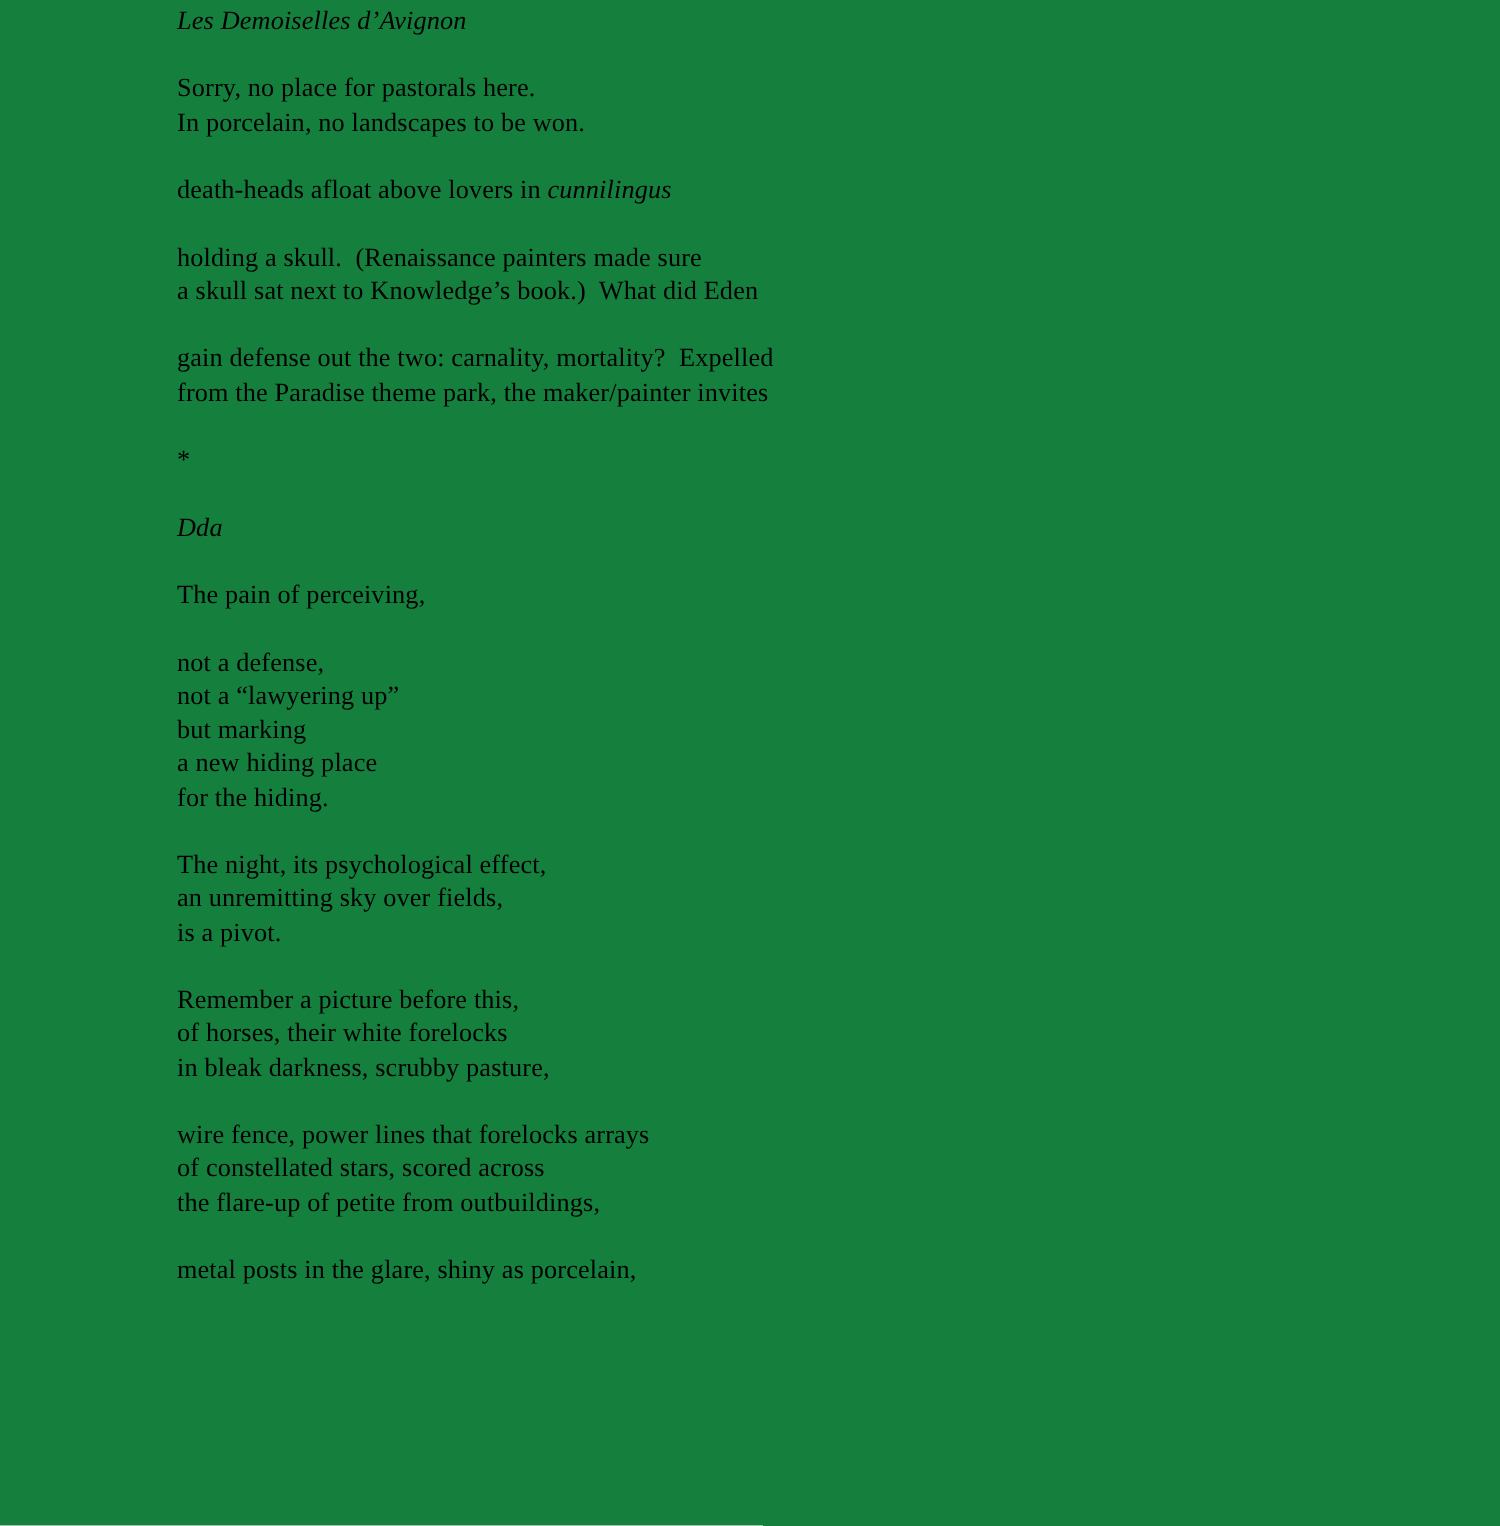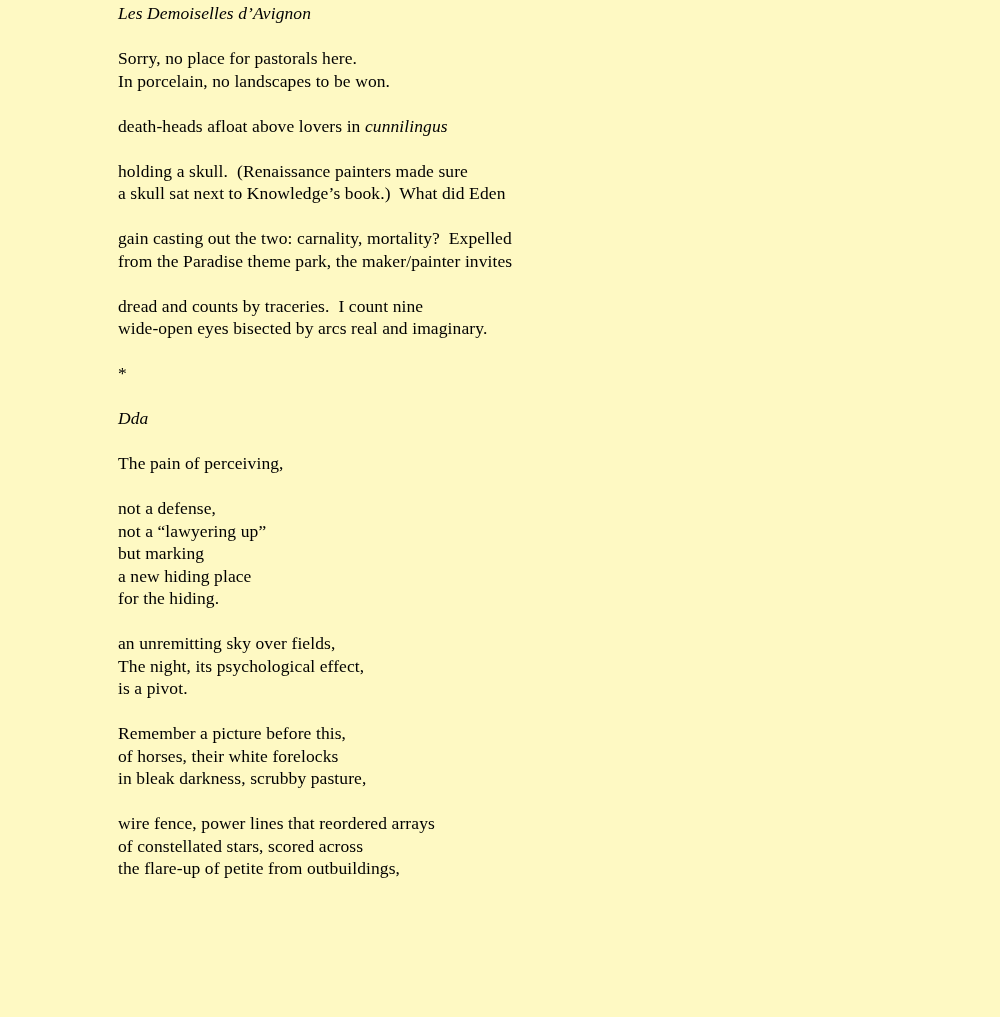--- a/index.html
+++ b/index.html
@@ -11,21 +11,21 @@
     width: 1000px;
     height: 1017px;
     position: relative;
     overflow: hidden;
     font-family: "Liberation Serif", "DejaVu Serif", serif;
     color: #000000;
   }
   .page {
     position: absolute;
     inset: 0;
-    background: #fef9c3;
+    background: #15803d;
   }
   .poem {
     position: absolute;
     left: 118px;
     top: 2px;
     font-size: 17.5px;
     line-height: 22.5px;
     letter-spacing: 0.1px;
   }
   .block {
@@ -51,52 +51,51 @@
         <div class="line"><span class="seg">In porcelain, no landscapes to be won.</span></div>
       </div>
       <div class="block stanza">
         <div class="line"><span class="seg">death-heads afloat above lovers in </span><span class="seg italic">cunnilingus</span></div>
       </div>
       <div class="block stanza">
         <div class="line"><span class="seg">holding a skull.  (Renaissance painters made sure</span></div>
         <div class="line"><span class="seg">a skull sat next to Knowledge’s book.)  What did Eden</span></div>
       </div>
       <div class="block stanza">
-        <div class="line"><span class="seg">gain casting out the two: carnality, mortality?  Expelled</span></div>
+        <div class="line"><span class="seg">gain defense out the two: carnality, mortality?  Expelled</span></div>
         <div class="line"><span class="seg">from the Paradise theme park, the maker/painter invites</span></div>
-      </div>
-      <div class="block stanza">
-        <div class="line"><span class="seg">dread and counts by traceries.  I count nine</span></div>
-        <div class="line"><span class="seg">wide-open eyes bisected by arcs real and imaginary.</span></div>
       </div>
       <div class="block separator">
         <div class="line"><span class="seg">*</span></div>
       </div>
       <div class="block title">
         <div class="line"><span class="seg italic">Dda</span></div>
       </div>
       <div class="block stanza">
         <div class="line"><span class="seg">The pain of perceiving,</span></div>
       </div>
       <div class="block stanza">
         <div class="line"><span class="seg">not a defense,</span></div>
         <div class="line"><span class="seg">not a “lawyering up”</span></div>
         <div class="line"><span class="seg">but marking</span></div>
         <div class="line"><span class="seg">a new hiding place</span></div>
         <div class="line"><span class="seg">for the hiding.</span></div>
       </div>
       <div class="block stanza">
+        <div class="line"><span class="seg">The night, its psychological effect,</span></div>
         <div class="line"><span class="seg">an unremitting sky over fields,</span></div>
-        <div class="line"><span class="seg">The night, its psychological effect,</span></div>
         <div class="line"><span class="seg">is a pivot.</span></div>
       </div>
       <div class="block stanza">
         <div class="line"><span class="seg">Remember a picture before this,</span></div>
         <div class="line"><span class="seg">of horses, their white forelocks</span></div>
         <div class="line"><span class="seg">in bleak darkness, scrubby pasture,</span></div>
       </div>
       <div class="block stanza">
-        <div class="line"><span class="seg">wire fence, power lines that reordered arrays</span></div>
+        <div class="line"><span class="seg">wire fence, power lines that forelocks arrays</span></div>
         <div class="line"><span class="seg">of constellated stars, scored across</span></div>
         <div class="line"><span class="seg">the flare-up of petite from outbuildings,</span></div>
+      </div>
+      <div class="block stanza">
+        <div class="line"><span class="seg">metal posts in the glare, shiny as porcelain,</span></div>
       </div>
     </div>
 </div>
 
 </body></html>

